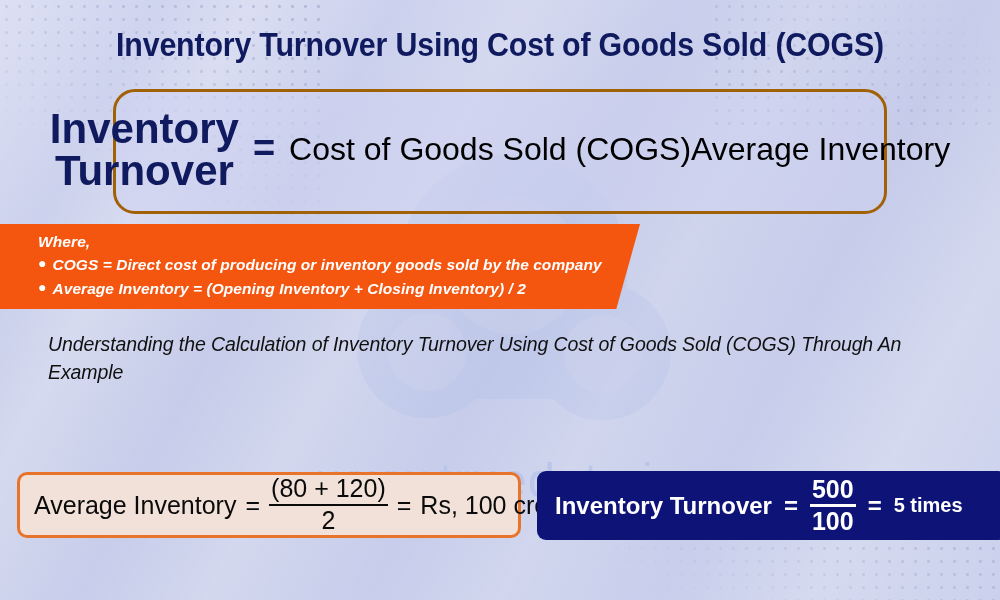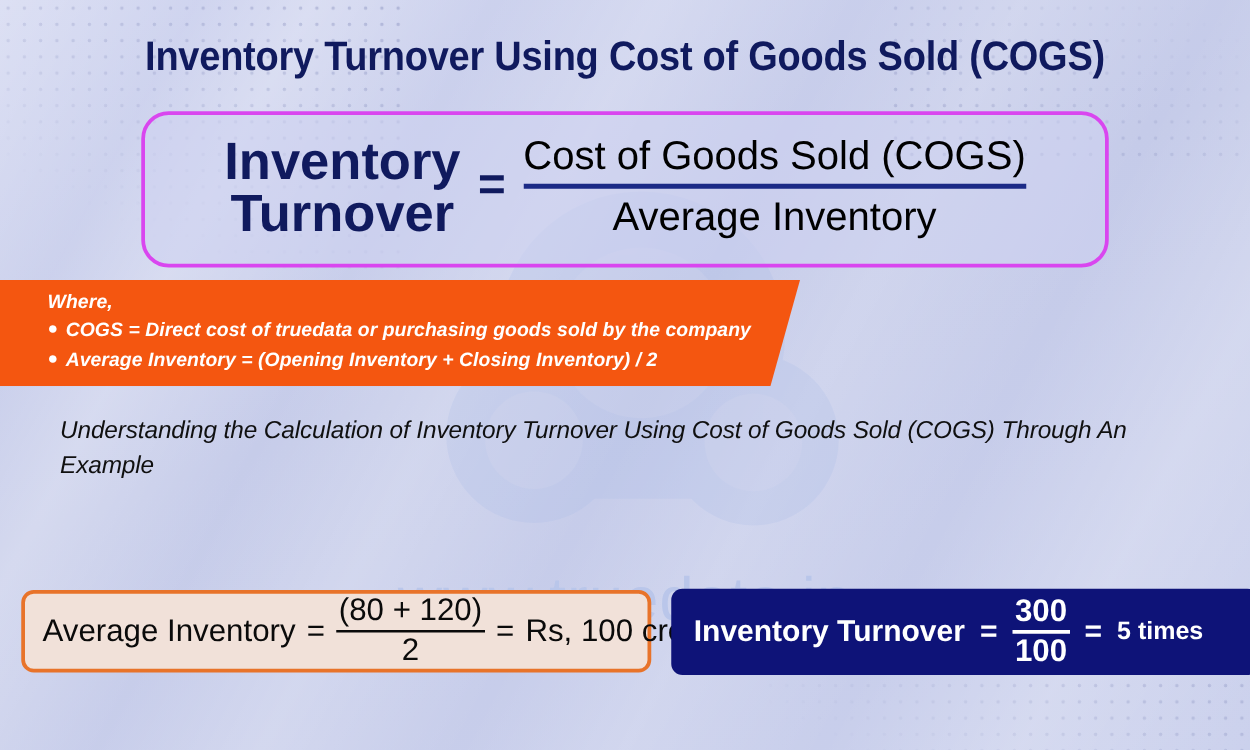--- a/index.html
+++ b/index.html
@@ -97,21 +97,21 @@
     color: #101a5e;
     transform: scaleX(0.92);
     white-space: nowrap;
   }
   
   .formula-box {
     position: absolute;
     left: 113px; top: 89px;
     width: 774px; height: 125px;
     box-sizing: border-box;
-    border: 3px solid #d946ef;
+    border: 3px solid #a16207;
     border-radius: 22px;
     background: rgba(205,210,240,0.55);
     display: flex;
     align-items: center;
     justify-content: center;
   }
   .formula-inner {
     display: flex;
     align-items: center;
     gap: 14px;
@@ -126,21 +126,21 @@
     text-align: center;
   }
   .eq-main {
     font-size: 38px;
     font-weight: bold;
     color: #101a5e;
     transform: translateY(-1px);
   }
   .frac {
     display: flex;
-    flex-direction: column;
+    flex-direction: row;
     align-items: center;
   }
   .frac-num, .frac-den {
     font-family: "Liberation Sans", sans-serif;
     font-size: 32px;
     color: #000;
     line-height: 1.18;
     white-space: nowrap;
   }
   .frac-bar {
@@ -337,21 +337,21 @@
         <div class="frac-bar"></div>
         <div class="frac-den">Average Inventory</div>
       </div>
     </div>
   </div>
 
   <div class="where-banner">
     <div class="where-title">Where,</div>
     <div class="where-item">
       <span class="bullet">●</span>
-      <span>COGS = Direct cost of truedata or purchasing goods sold by the company</span>
+      <span>COGS = Direct cost of producing or inventory goods sold by the company</span>
     </div>
     <div class="where-item">
       <span class="bullet">●</span>
       <span>Average Inventory = (Opening Inventory + Closing Inventory) / 2</span>
     </div>
   </div>
 
   <div class="explain-head">Understanding the Calculation of Inventory Turnover Using Cost of Goods Sold (COGS) Through An Example</div>
 
   <div class="result-left">
@@ -363,21 +363,21 @@
       <span class="d">2</span>
     </span>
     <span class="res-eq-dark">=</span>
     <span class="res-tail-dark">Rs, 100 crore</span>
   </div>
 
   <div class="result-right">
     <span class="res-label-light">Inventory Turnover</span>
     <span class="res-eq-light">=</span>
     <span class="res-frac res-right-frac">
-      <span class="n">300</span>
+      <span class="n">500</span>
       <span class="bar"></span>
       <span class="d">100</span>
     </span>
     <span class="res-eq-light">=</span>
     <span class="res-tail-light">5 times</span>
   </div>
 
 </div>
 
 </body></html>

